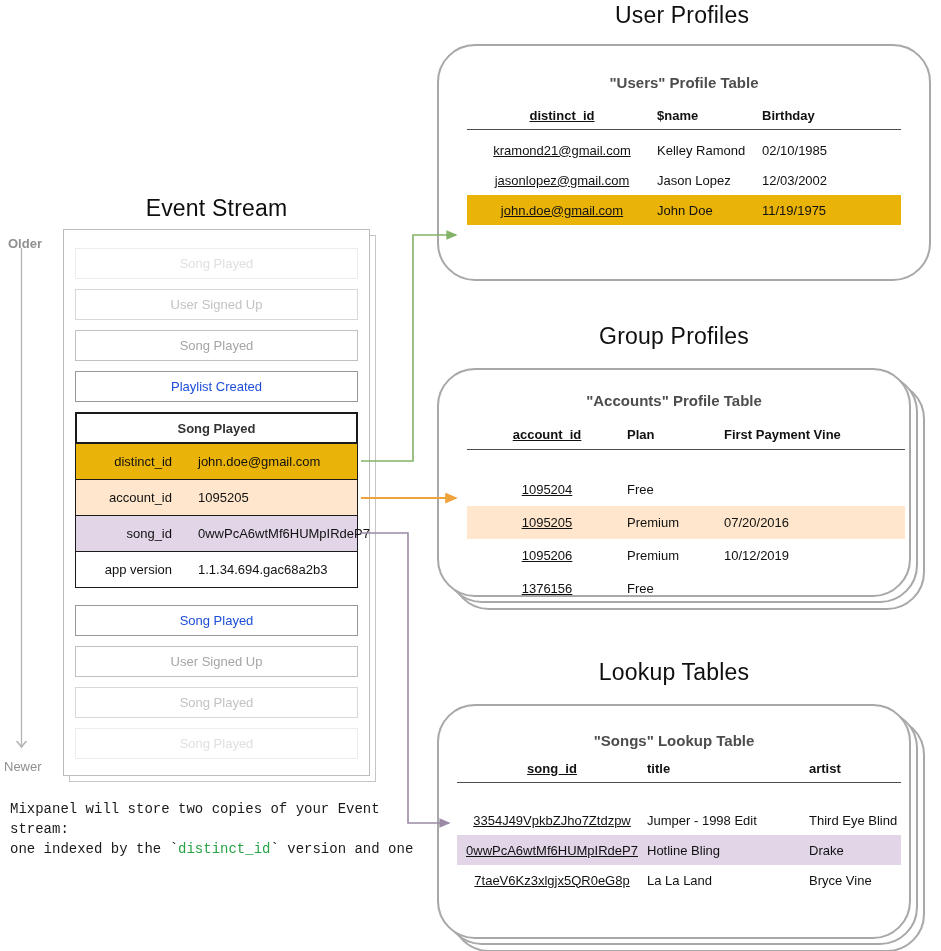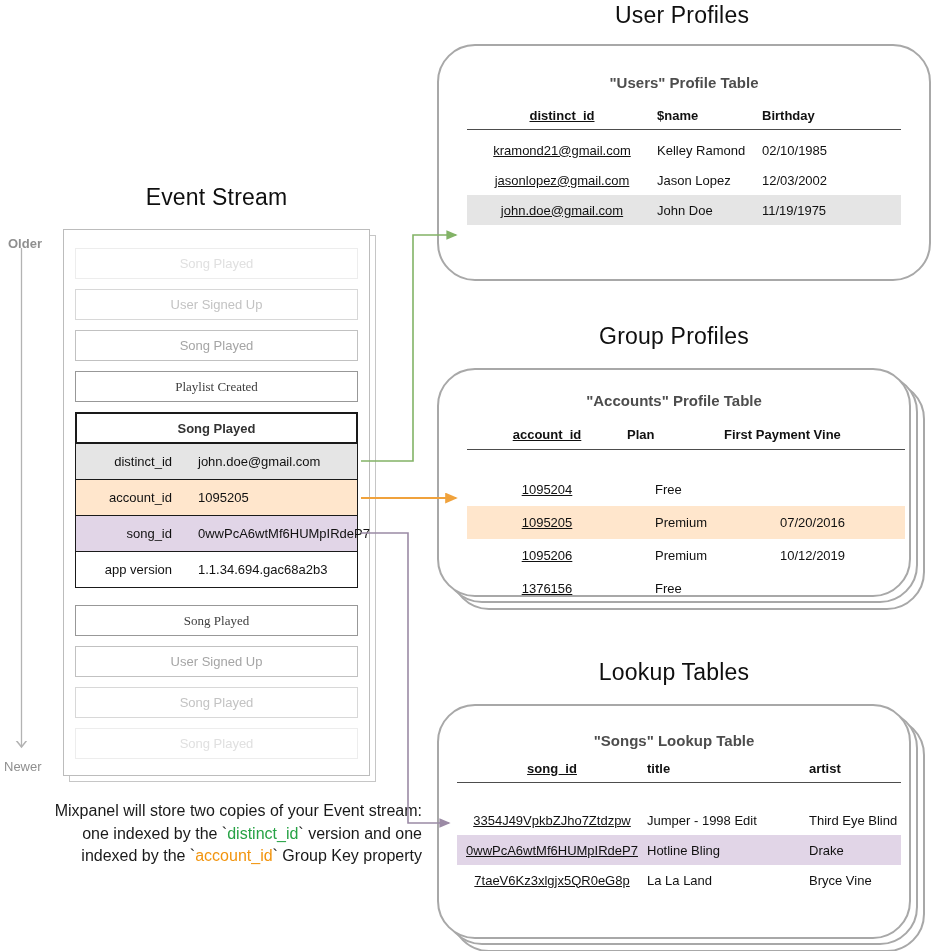--- a/index.html
+++ b/index.html
@@ -18,56 +18,56 @@
 
   .tbl{position:absolute;font-size:13px;}
   .grid{display:grid;align-items:center;}
   .users-cols{grid-template-columns:190px 105px 1fr;}
   .accounts-cols{grid-template-columns:160px 97px 1fr;}
   .songs-cols{grid-template-columns:190px 162px 1fr;}
   .hdr{font-weight:bold;height:20px;}
   .hdr .h1{text-align:center;text-decoration:underline;}
   .rule{position:absolute;height:0;border-top:1.5px solid #4d4d4d;}
   .row{height:30px;}
-  .row-accounts{height:33px;gap:28px;}
+  .row-accounts{height:33px;}
   .c1{text-align:center;text-decoration:underline;}
-  .hl-green{background:#e5e5e5;}
+  .hl-green{background:#eab308;}
   .hl-orange{background:#ffe6cc;}
   .hl-purple{background:#e1d5e7;}
 
   
   .stream{position:absolute;left:63px;top:229px;width:307px;height:547px;background:#fff;
           border:1.5px solid #bcbcbc;box-sizing:border-box;z-index:2;padding-top:18px;}
   .stream-stack{position:absolute;left:69px;top:235px;width:307px;height:547px;background:#fff;
           border:1.5px solid #c6c6c6;box-sizing:border-box;z-index:1;}
   .event-box{height:31px;margin:0 11px 10px 11px;border:1.5px solid;box-sizing:border-box;
              display:flex;align-items:center;justify-content:center;font-size:13px;background:#fff;}
   .fade1{border-color:#ededed;color:#e0e0e0;}
   .fade2{border-color:#d8d8d8;color:#c3c3c3;}
   .fade3{border-color:#c1c1c1;color:#a5a5a5;}
-  .fade4{border-color:#989898;color:#404040;font-family:Liberation Serif, serif;}
+  .fade4{border-color:#989898;color:#1d4ed8;}
   .active-card{margin:0 11px 17px 11px;}
   .active-head{height:32px;border:2px solid #1a1a1a;box-sizing:border-box;display:flex;align-items:center;
                justify-content:center;font-size:13px;font-weight:bold;color:#333;background:#fff;}
   .prop-row{height:36px;border:1px solid #1a1a1a;border-top:none;box-sizing:border-box;display:grid;
             grid-template-columns:96px 1fr;column-gap:26px;align-items:center;font-size:13px;color:#111;}
   .prop-key{text-align:right;}
 
   
-  .caption{position:absolute;left:10px;top:800px;width:412px;text-align:right;
-           font-size:16px;line-height:1.42;color:#1a1a1a;}
+  .caption{position:absolute;left:10px;top:800px;width:412px;text-align:left;
+           font-size:14px;line-height:1.42;color:#1a1a1a;font-family:Liberation Mono, monospace;}
   .cap-green{color:#27a245;}
   .cap-orange{color:#f2950f;}
 
   svg.overlay{position:absolute;left:0;top:0;z-index:5;pointer-events:none;}
 </style>
 </head>
 <body>
 
-<div class="section-title" style="left:63px;top:184px;width:307px;">Event Stream</div>
+<div class="section-title" style="left:63px;top:195px;width:307px;">Event Stream</div>
 
 <div class="side-label" style="left:8px;top:236px;font-weight:bold;">Older</div>
 <div class="side-label" style="left:4px;top:759px;">Newer</div>
 
 <div class="stream-stack"></div>
 <div class="stream" id="stream">
     <div class="event-box fade1">Song Played</div>
     <div class="event-box fade2">User Signed Up</div>
     <div class="event-box fade3">Song Played</div>
     <div class="event-box fade4">Playlist Created</div>
@@ -92,21 +92,20 @@
     </div>
     <div class="event-box fade4">Song Played</div>
     <div class="event-box fade3">User Signed Up</div>
     <div class="event-box fade2">Song Played</div>
     <div class="event-box fade1">Song Played</div>
   </div>
 
 <div class="caption" id="caption">
     <div><span>Mixpanel will store two copies of your Event stream:</span></div>
     <div><span>one indexed by the `</span><span class="cap-green">distinct_id</span><span>` version and one</span></div>
-    <div><span>indexed by the `</span><span class="cap-orange">account_id</span><span>` Group Key property</span></div>
   </div>
 
 <div class="section-title" style="left:437px;top:2px;width:490px;">User Profiles</div>
 <div class="card" style="left:437px;top:44px;width:490px;height:233px;">
   <div class="card-heading" style="top:28px;">"Users" Profile Table</div>
   <div class="tbl" id="users-tbl" style="left:28px;top:59px;width:434px;">
       <div class="grid hdr users-cols">
         <div class="h1">distinct_id</div>
         <div class="h2">$name</div>
         <div class="h3">Birthday</div>

